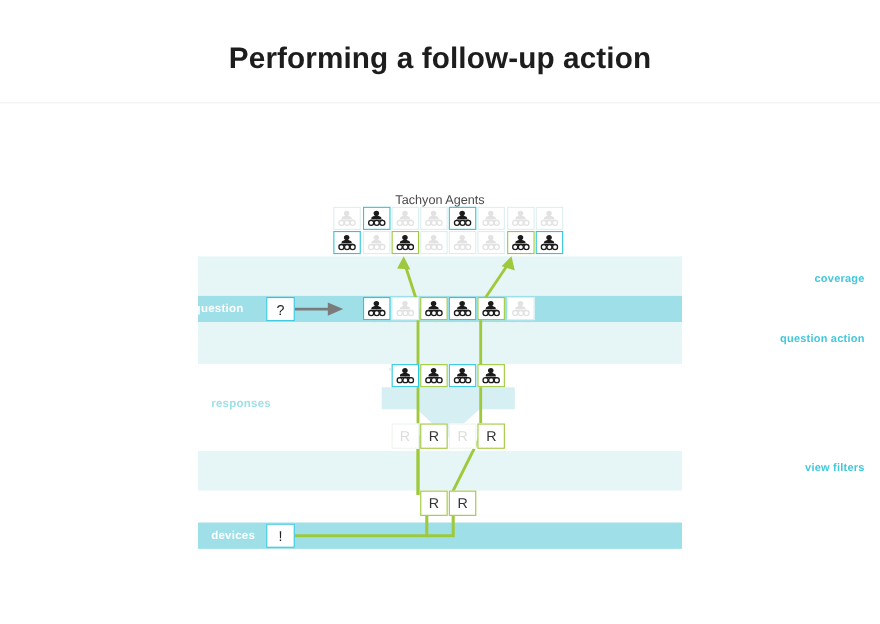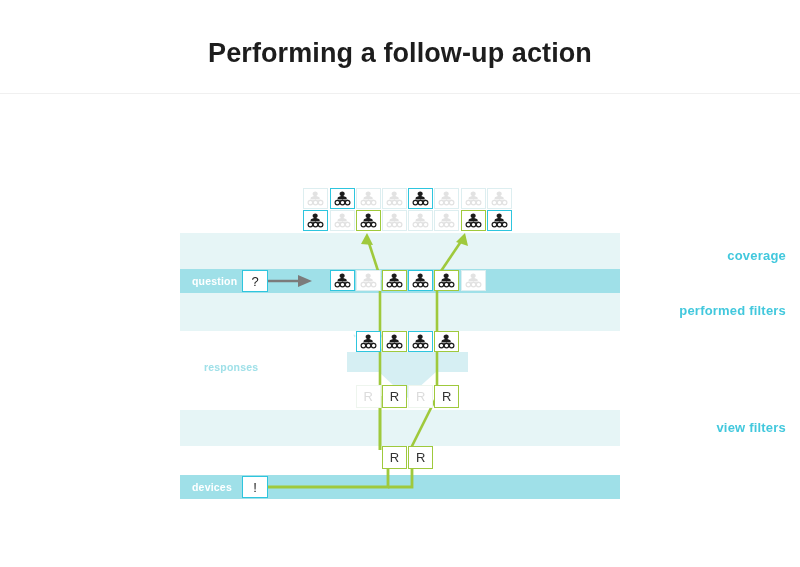--- a/index.html
+++ b/index.html
@@ -29,21 +29,21 @@
     font-size:8.6px;color:#6b6b6b;line-height:14px;
   }
 
   
   .canvas{position:absolute;left:0;top:150px;width:800px;height:370px;}
 
   
   .band{position:absolute;left:180px;width:440px;background:#e6f5f6;}
   .band-label{
     position:absolute;right:14px;
-    font-size:13px;font-weight:bold;color:#42c8dd;
+    font-size:10px;font-weight:bold;color:#42c8dd;
     letter-spacing:.2px;
   }
   .bar-strong{position:absolute;left:180px;width:440px;background:#9fe0e8;}
 
   .side-label{
     position:absolute;
     font-size:10.5px;font-weight:bold;color:#9fe0e8;letter-spacing:.2px;
   }
   .bar-label{
     position:absolute;
@@ -95,20 +95,21 @@
 </head>
 <body>
 
 <div id="page">
 
   <div class="title">Performing a follow-up action</div>
   <div class="subtitle-rule"></div>
 
   <div class="canvas">
 
+    <div class="agents-title">Tachyon Agents</div>
 
     <svg class="overlay" viewBox="0 0 800 370">
       <defs>
         <pattern id="dotpat" width="14" height="14" patternUnits="userSpaceOnUse">
           <circle cx="4" cy="4" r="1.5" fill="#cfeef3"></circle>
         </pattern>
         <clipPath id="clipUpper">
           <polygon points="305,84 510,84 452,205 363,205"></polygon>
         </clipPath>
         <clipPath id="clipLower">
@@ -122,26 +123,26 @@
       <path d="M347,202 L468,202 L468,222 L436,222 L407,248 L379,222 L347,222 Z" fill="#d6eff3"></path>
 
       <polygon points="355,258 462,258 430,300 388,300" fill="#ffffff"></polygon>
       <polygon points="355,258 462,258 430,300 388,300" fill="url(#dotpat)"></polygon>
     </svg>
 
     <div class="band" style="top:83px;height:60px;"></div>
     <div class="band-label" style="top:98px;">coverage</div>
 
     <div class="bar-strong" style="top:119px;height:24px;"></div>
-    <div class="bar-label" style="left:192px;top:125px;">question</div>
+    <div class="bar-label" style="left:176px;top:125px;">question</div>
 
     <div class="band" style="top:143px;height:38px;"></div>
-    <div class="band-label" style="top:153px;">performed filters</div>
-
-    <div class="side-label" style="left:204px;top:211px;">responses</div>
+    <div class="band-label" style="top:153px;">question action</div>
+
+    <div class="side-label" style="left:192px;top:211px;">responses</div>
 
     <div class="band" style="top:260px;height:36px;"></div>
     <div class="band-label" style="top:270px;margin-left:15px;">view filters</div>
 
     <div class="bar-strong" style="top:325px;height:24px;"></div>
     <div class="bar-label" style="left:192px;top:331px;">devices</div>
 
     <svg class="overlay" viewBox="0 0 800 370">
 
       <path d="M380,127 L368,90" stroke="#9fc93c" stroke-width="2.6" fill="none"></path>

